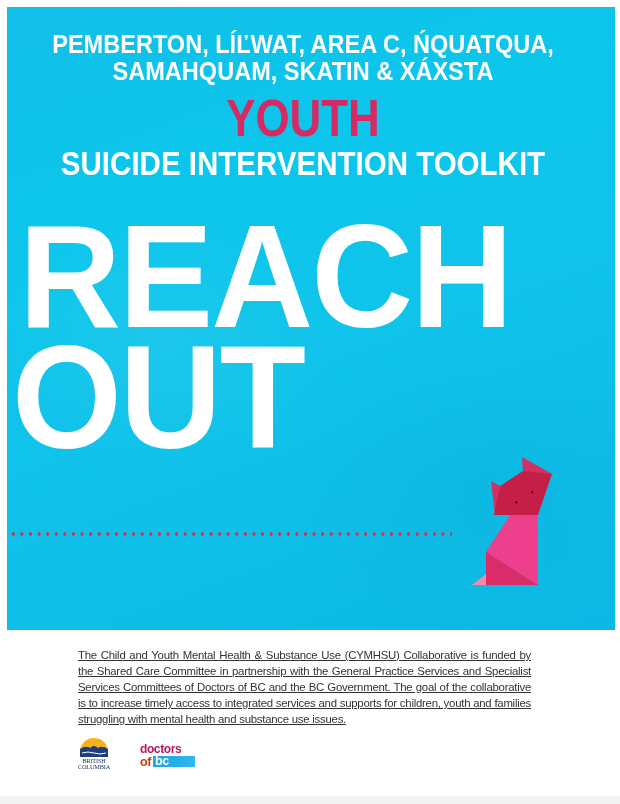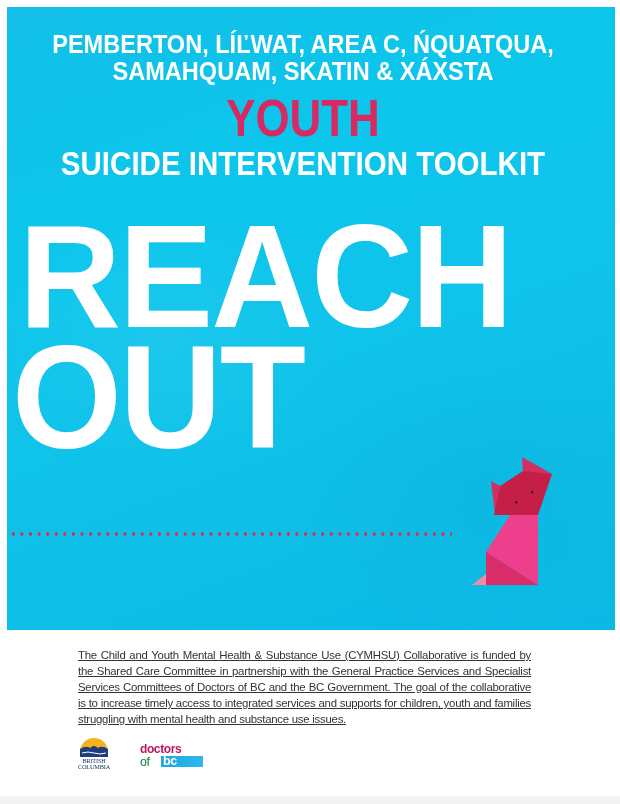--- a/index.html
+++ b/index.html
@@ -52,26 +52,25 @@
     font-family: "Liberation Serif", serif; font-size: 6.3px; line-height: 6.5px;
     color: #1c3a6b; letter-spacing: -0.2px;
   }
   .doc-logo { position: absolute; left: 139px; top: 743px; width: 60px; height: 26px; }
   .doc-word {
     position: absolute; left: 1px; top: 0; font-size: 12px; line-height: 12px;
     font-weight: bold; color: #be185d; letter-spacing: -0.4px;
   }
   .doc-of {
     position: absolute; left: 1px; top: 13px; font-size: 12.5px; line-height: 12px;
-    font-weight: normal; color: #15803d; letter-spacing: -0.4px;
+    font-weight: bold; color: #c2410c; letter-spacing: -0.4px;
   }
   .doc-bar {
     position: absolute; left: 14px; top: 13px; width: 42px; height: 11px;
     background: linear-gradient(90deg, #1aa6e0, #2fb8ee);
-    margin-left: 8px;
   }
   .doc-bc {
     position: absolute; left: 2px; top: -1px; font-size: 12.5px; line-height: 12px;
     font-weight: bold; color: #ffffff; letter-spacing: -0.4px;
   }
   .bottom-band { position: absolute; left: 0; top: 796px; width: 620px; height: 8px; background: #f3f3f3; }
 </style>
 </head>
 <body>
 

